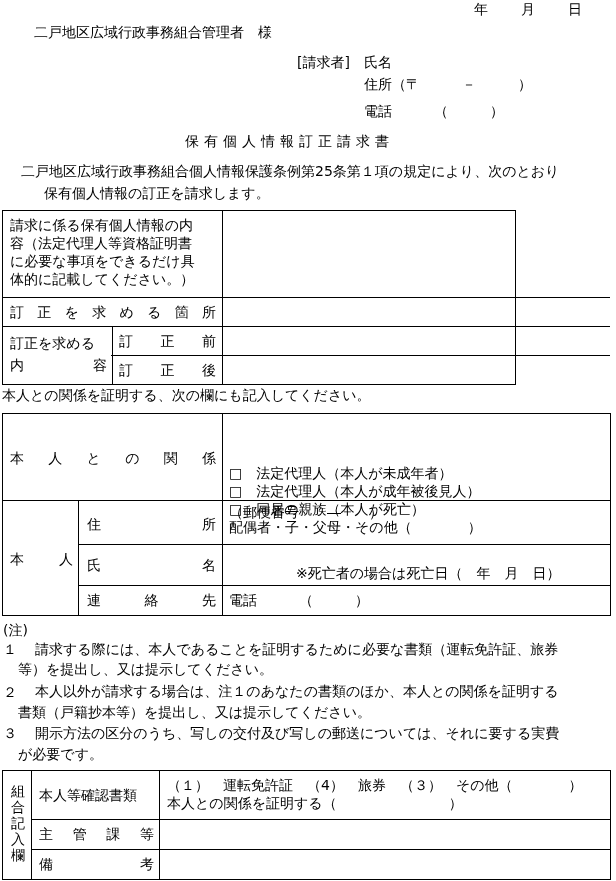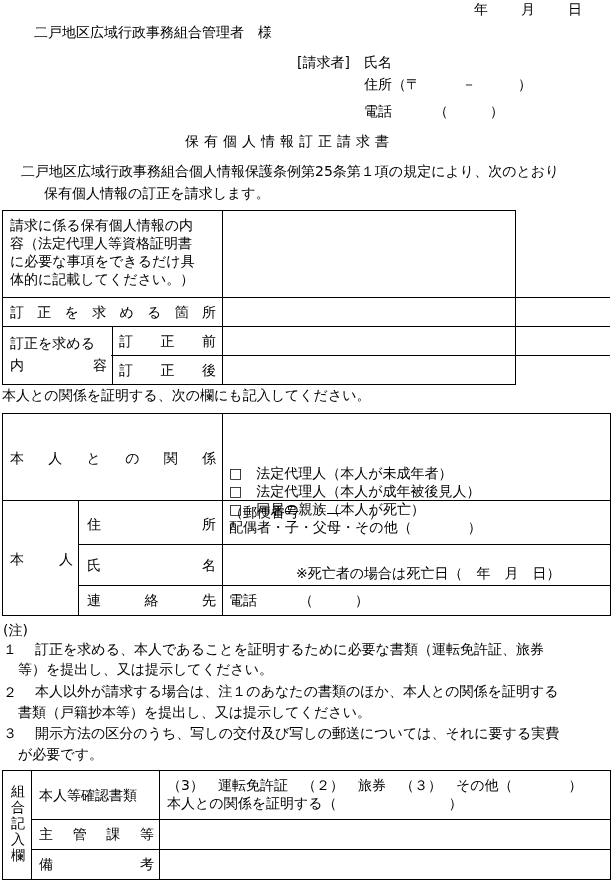--- a/index.html
+++ b/index.html
@@ -121,21 +121,21 @@
   <div class="cell spread" style="left:84px; top:179px; width:129px;">
     <span>連</span>
       <span>絡</span>
       <span>先</span>
   </div>
   <div class="cell" style="left:226px; top:179px;">電話　　　（　　　）</div>
 </div>
 
 <div class="abs" style="left:3px; top:623px;">(注)</div>
 <div class="abs" style="left:3px; top:642px;">１</div>
-<div class="abs" style="left:35px; top:642px;">訂正を求める、本人であることを証明するために必要な書類（運転免許証、旅券</div>
+<div class="abs" style="left:35px; top:642px;">請求する際には、本人であることを証明するために必要な書類（運転免許証、旅券</div>
 <div class="abs" style="left:18px; top:662px;">等）を提出し、又は提示してください。</div>
 <div class="abs" style="left:3px; top:685px;">２</div>
 <div class="abs" style="left:35px; top:685px;font-family:Liberation Serif, serif;">本人以外が請求する場合は、注１のあなたの書類のほか、本人との関係を証明する</div>
 <div class="abs" style="left:18px; top:705px;">書類（戸籍抄本等）を提出し、又は提示してください。</div>
 <div class="abs" style="left:3px; top:726px;">３</div>
 <div class="abs" style="left:35px; top:726px;">開示方法の区分のうち、写しの交付及び写しの郵送については、それに要する実費</div>
 <div class="abs" style="left:18px; top:747px;">が必要です。</div>
 
 <div class="tbl" style="left:2px; top:770px; width:609px; height:110px;">
   <div class="hline" style="left:28px; top:48px; width:579px;"></div>
@@ -145,21 +145,21 @@
 
   <div class="cell" style="left:6px; top:12px; width:18px; text-align:center; line-height:16px;">
     <div>組</div>
       <div>合</div>
       <div>記</div>
       <div>入</div>
       <div>欄</div>
   </div>
   <div class="cell" style="left:36px; top:17px;">本人等確認書類</div>
   <div class="cell lines" style="left:164px; top:5px;">
-    <div>（3）　運転免許証　（２）　旅券　（３）　その他（　　　　）</div>
+    <div>（１）　運転免許証　（4）　旅券　（３）　その他（　　　　）</div>
     <div>本人との関係を証明する（　　　　　　　　）</div>
   </div>
   <div class="cell spread" style="left:36px; top:56px; width:115px;">
     <span>主</span>
       <span>管</span>
       <span>課</span>
       <span>等</span>
   </div>
   <div class="cell" style="left:157px; top:49px; width:450px; height:29px;"></div>
   <div class="cell spread" style="left:36px; top:86px; width:115px;">

